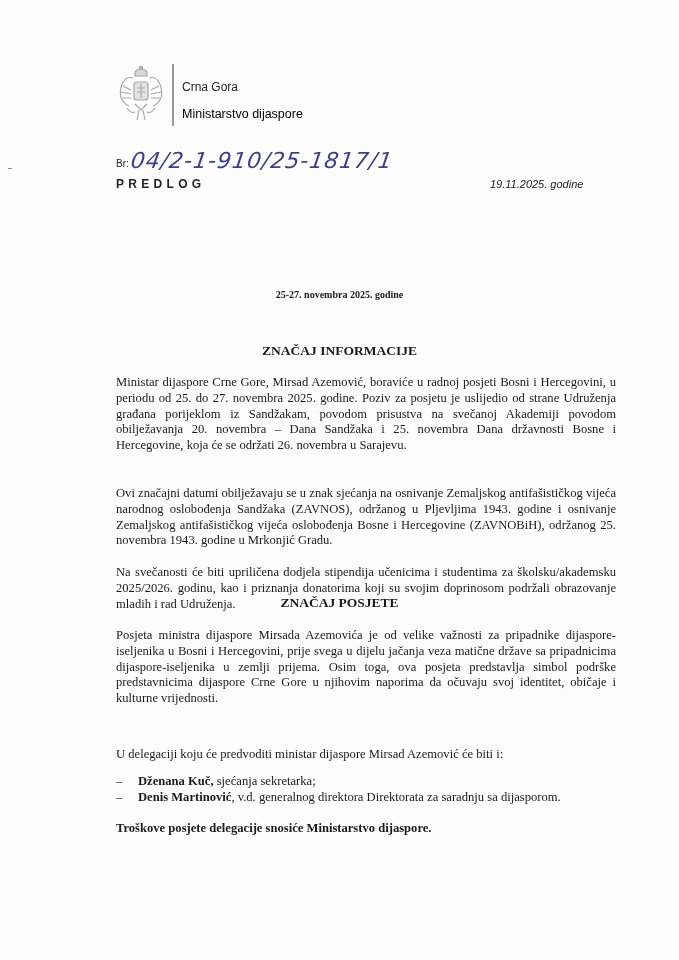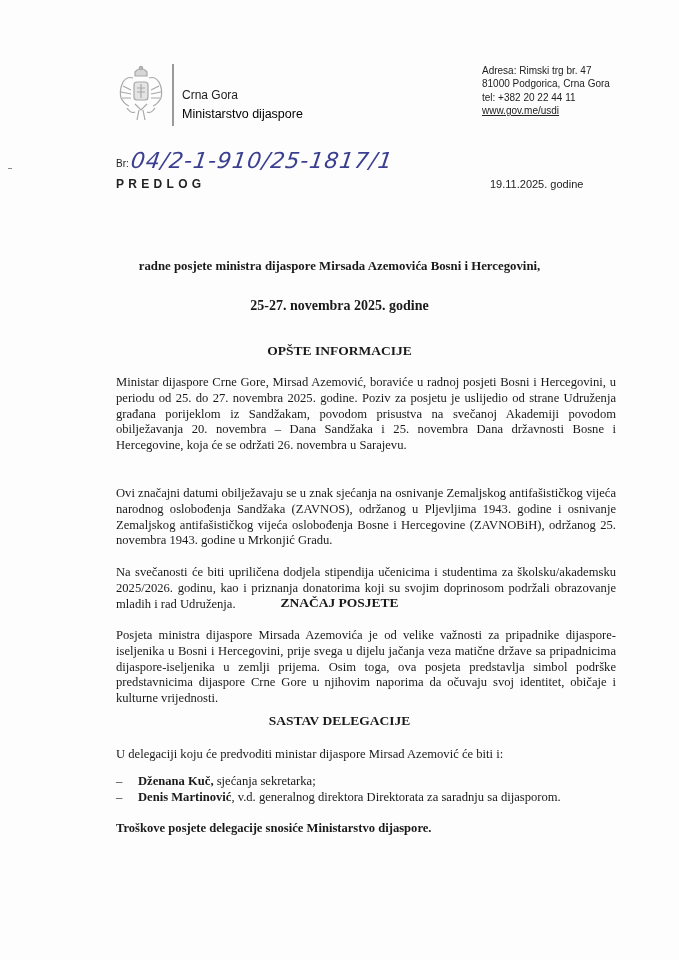--- a/index.html
+++ b/index.html
@@ -5,37 +5,37 @@
     html, body { margin:0; padding:0; background:#ffffff; }
     body { width:679px; height:960px; position:relative; overflow:hidden; color:#1a1a1a; }
     .page { position:absolute; left:0; top:0; width:679px; height:960px; background:#fdfdfd; }
     .abs { position:absolute; }
     .sans { font-family:"Liberation Sans", sans-serif; }
     .serif { font-family:"Liberation Serif", serif; }
 
     
     .crest { left:117px; top:64px; width:48px; height:62px; }
     .vbar { left:172px; top:64px; width:2px; height:62px; background:#9a9a9a; }
-    .country { left:182px; top:88px; font-size:12px; color:#222; }
+    .country { left:182px; top:80px; font-size:12px; color:#222; }
     .ministry { left:182px; top:107px; font-size:12.5px; color:#000000; }
     .contact { left:482px; top:64px; font-size:10px; line-height:13.4px; color:#222; }
     .contact .line { display:block; white-space:nowrap; }
     .contact .link { text-decoration:underline; color:#222; }
 
     .br-label { left:116px; top:158px; font-size:10px; color:#222; }
     .br-num { left:131px; top:148px; font-size:22px; color:#3b3f8f; font-family:"DejaVu Sans", sans-serif; font-style:italic; letter-spacing:1px; transform:skewX(-8deg); }
     .predlog { left:116px; top:177px; font-size:12px; font-weight:bold; letter-spacing:4.3px; color:#222; }
-    .date { left:490px; top:178px; font-size:11px; color:#222; }
+    .date { left:490px; top:178px; font-size:11px; color:#222;font-style:italic; }
     .margin-mark { left:8px; top:168px; width:4px; height:1px; background:#888; }
 
     
     .center { left:100px; width:479px; text-align:center; }
     .title { top:207px; font-size:13.5px; font-weight:bold; }
     .subtitle { top:259px; font-size:12.8px; font-weight:bold; }
-    .subtitle2 { top:298px; font-size:14px; font-weight:bold; }
+    .subtitle2 { top:289px; font-size:10px; font-weight:bold; }
     .h2 { font-size:13.5px; font-weight:bold; }
     .h-ops { top:343px; }
     .h-zn { top:595px; }
     .h-sd { top:713px; }
 
     .para { left:116px; width:500px; font-size:12.6px; line-height:15.8px; text-align:justify; text-align-last:left; }
     .p1 { top:375px; }
     .p2 { top:486px; }
     .p3 { top:565px; }
     .p4 { top:628px; }
@@ -67,46 +67,38 @@
         <path d="M18 40 L24 46 L30 40"></path>
         <path d="M22 46 L20 56 M26 46 L28 56"></path>
         <path d="M10 44 Q14 50 18 48 M38 44 Q34 50 30 48"></path>
       </g>
     </svg>
   </div>
   <div class="abs vbar"></div>
   <div class="abs country sans">Crna Gora</div>
   <div class="abs ministry sans">Ministarstvo dijaspore</div>
 
-  <div class="abs contact sans">
-    <span class="line">Adresa: Rimski trg br. 47</span>
-    <span class="line">81000 Podgorica, Crna Gora</span>
-    <span class="line">tel: +382 20 22 44 11</span>
-    <span class="line link">www.gov.me/usdi</span>
-  </div>
 
   <div class="abs margin-mark"></div>
 
   <div class="abs br-label sans">Br:</div>
   <div class="abs br-num">04/2-1-910/25-1817/1</div>
   <div class="abs predlog sans">PREDLOG</div>
   <div class="abs date sans">19.11.2025. godine</div>
 
-  <div class="abs center subtitle serif">radne posjete ministra dijaspore Mirsada Azemovića Bosni i Hercegovini,</div>
   <div class="abs center subtitle2 serif">25-27. novembra 2025. godine</div>
 
-  <div class="abs center h2 h-ops serif">OPŠTE INFORMACIJE</div>
+  <div class="abs center h2 h-ops serif">ZNAČAJ INFORMACIJE</div>
   <div class="abs para p1 serif">Ministar dijaspore Crne Gore, Mirsad Azemović, boraviće u radnoj posjeti Bosni i Hercegovini, u periodu od 25. do 27. novembra 2025. godine. Poziv za posjetu je uslijedio od strane Udruženja građana porijeklom iz Sandžakam, povodom prisustva na svečanoj Akademiji povodom obilježavanja 20. novembra – Dana Sandžaka i 25. novembra Dana državnosti Bosne i Hercegovine, koja će se održati 26. novembra u Sarajevu.</div>
   <div class="abs para p2 serif">Ovi značajni datumi obilježavaju se u znak sjećanja na osnivanje Zemaljskog antifašističkog vijeća narodnog oslobođenja Sandžaka (ZAVNOS), održanog u Pljevljima 1943. godine i osnivanje Zemaljskog antifašističkog vijeća oslobođenja Bosne i Hercegovine (ZAVNOBiH), održanog 25. novembra 1943. godine u Mrkonjić Gradu.</div>
   <div class="abs para p3 serif">Na svečanosti će biti upriličena dodjela stipendija učenicima i studentima za školsku/akademsku 2025/2026. godinu, kao i priznanja donatorima koji su svojim doprinosom podržali obrazovanje mladih i rad Udruženja.</div>
 
   <div class="abs center h2 h-zn serif">ZNAČAJ POSJETE</div>
   <div class="abs para p4 serif">Posjeta ministra dijaspore Mirsada Azemovića je od velike važnosti za pripadnike dijaspore-iseljenika u Bosni i Hercegovini, prije svega u dijelu jačanja veza matične države sa pripadnicima dijaspore-iseljenika u zemlji prijema. Osim toga, ova posjeta predstavlja simbol podrške predstavnicima dijaspore Crne Gore u njihovim naporima da očuvaju svoj identitet, običaje i kulturne vrijednosti.</div>
 
-  <div class="abs center h2 h-sd serif">SASTAV DELEGACIJE</div>
   <div class="abs para p5 serif">U delegaciji koju će predvoditi ministar dijaspore Mirsad Azemović će biti i:</div>
 
   <div class="abs list serif">
     <div class="li">
       <span class="dash">–</span>
       <span><b>Dženana Kuč,</b><span> sjećanja sekretarka;</span></span>
     </div>
     <div class="li">
       <span class="dash">–</span>
       <span><b>Denis Martinović</b><span>, v.d. generalnog direktora Direktorata za saradnju sa dijasporom.</span></span>

